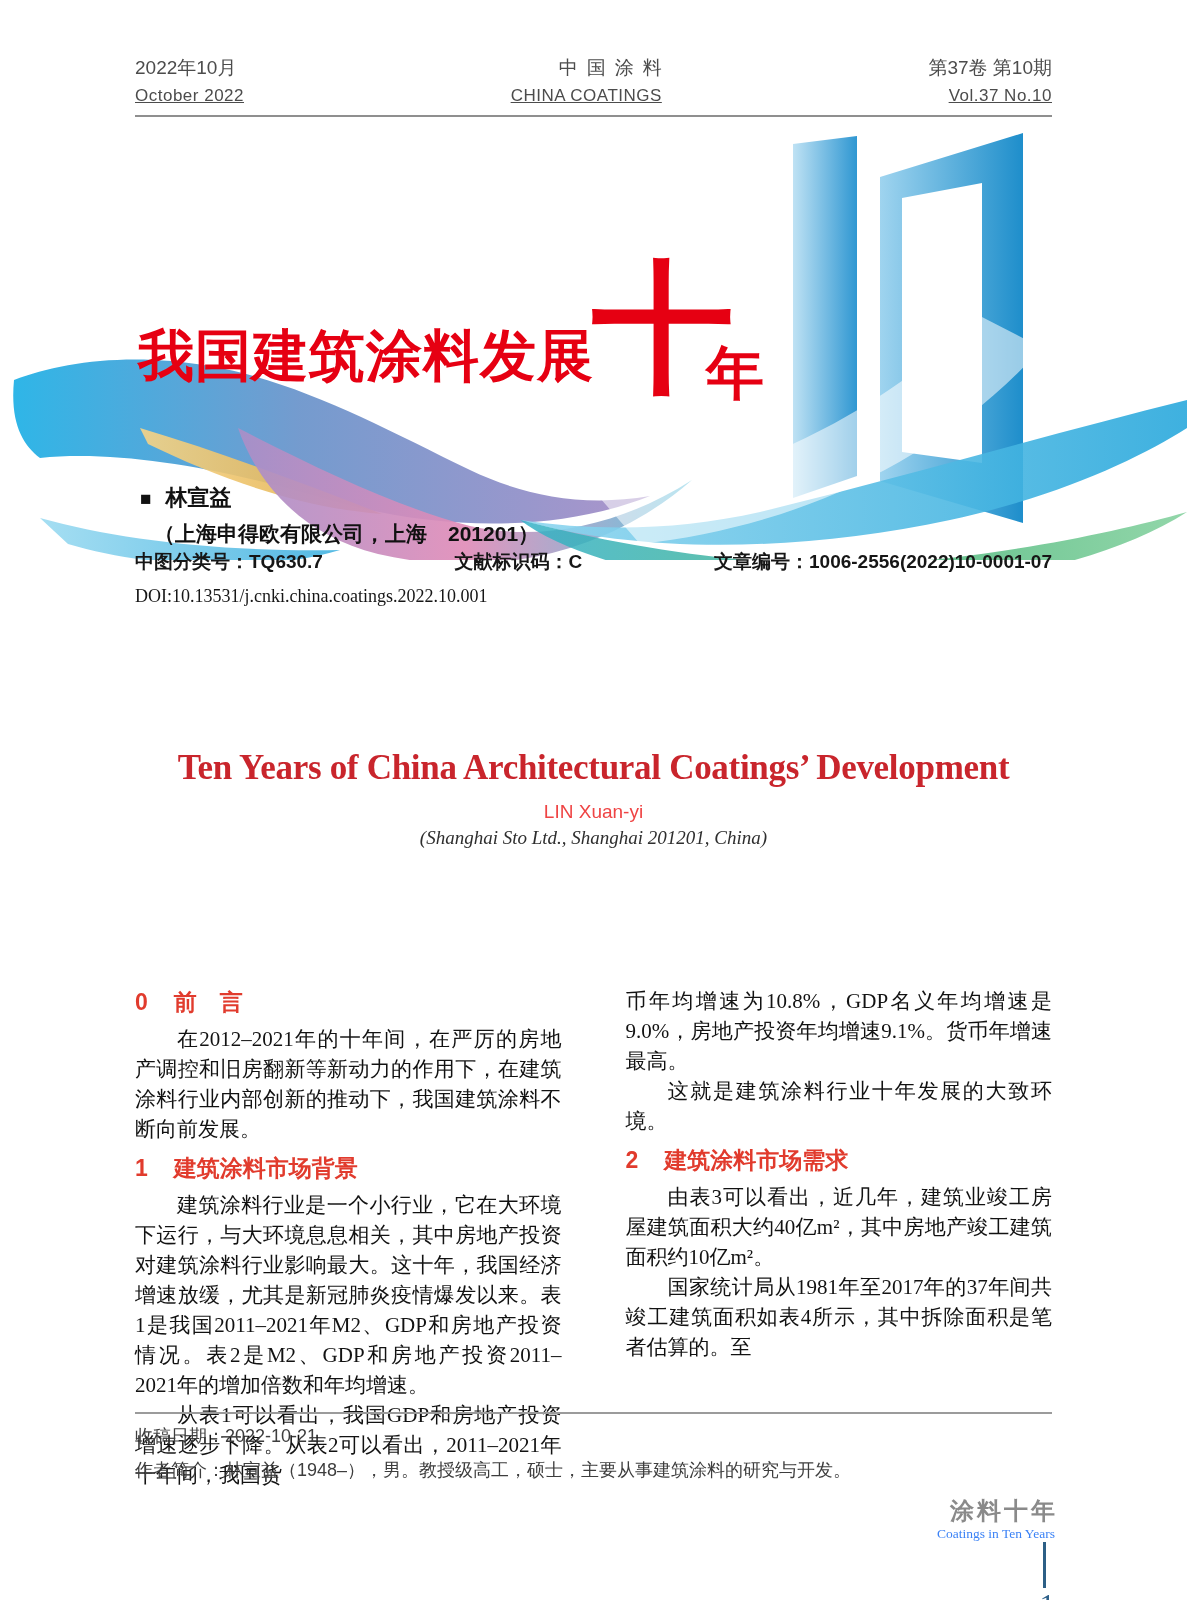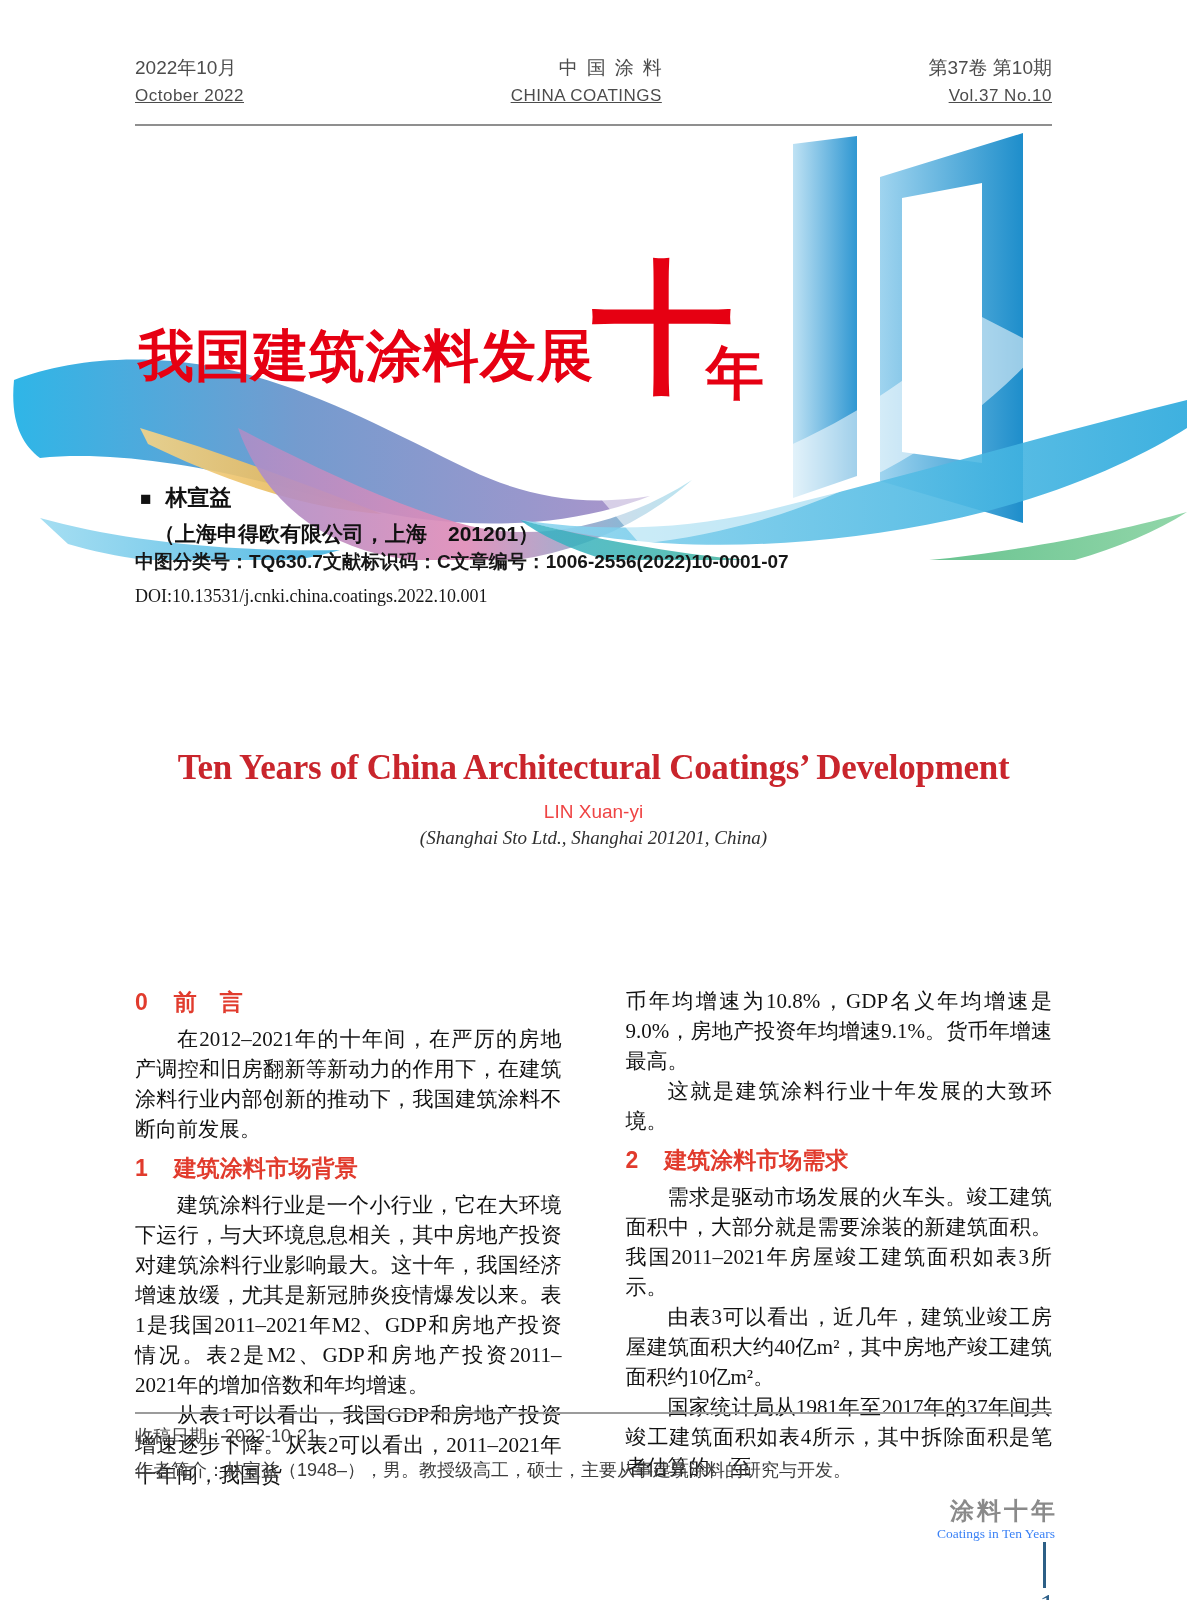--- a/index.html
+++ b/index.html
@@ -5,21 +5,21 @@
   * { margin:0; padding:0; box-sizing:border-box; }
   html,body { background:#ffffff; }
   .page {
     position:relative; width:1187px; height:1600px; background:#ffffff;
     overflow:hidden; font-family:"Liberation Sans", sans-serif; color:#111;
   }
   
   .jheader {
     position:absolute; left:135px; top:55px; width:917px;
     display:flex; justify-content:space-between; align-items:flex-end;
-    border-bottom:2px solid #8f8f8f; padding-bottom:18px; color:#4c4c4c;
+    border-bottom:2px solid #8f8f8f; padding-bottom:9px; color:#4c4c4c;
   }
   .jheader .cell { display:flex; flex-direction:column; gap:5px; }
   .jheader .cell.center { text-align:center;align-items:flex-end; }
   .jheader .cell.right  { text-align:right; }
   .jh-cn { font-size:19px; }
   .jh-cn.spread { letter-spacing:9px; margin-right:-9px; }
   .jh-en { font-size:17px; letter-spacing:0.5px;text-decoration:underline; }
   
   .mast-art { position:absolute; left:0; top:130px; width:1187px; height:430px; z-index:1; }
   .m-title {
@@ -36,21 +36,21 @@
     font-size:58px; font-weight:bold; color:#e60012; line-height:1;
   }
   
   .byline { position:absolute; left:140px; top:483px; z-index:3; }
   .byline-l1 { display:flex; align-items:center; gap:14px; font-size:22px; font-weight:bold; color:#111; }
   .byline-marker { font-size:19px; line-height:1; color:#111; }
   .byline-l2 { margin-top:7px; padding-left:14px; font-size:21px; font-weight:bold; color:#111; }
   
   .meta-row {
     position:absolute; left:135px; top:549px; width:917px; z-index:3;
-    display:flex; 
+    display:flex; justify-content:space-between;
     font-size:19px; font-weight:bold; color:#161616;
   }
   .doi-line {
     position:absolute; left:135px; top:586px; z-index:3;
     font-family:"Liberation Serif","DejaVu Serif",serif; font-size:18px; color:#161616;
   }
   
   .etitle {
     position:absolute; left:0; top:748px; width:100%; text-align:center;
     font-family:"Liberation Serif","DejaVu Serif",serif;
@@ -200,21 +200,20 @@
       <p>建筑涂料行业是一个小行业，它在大环境下运行，与大环境息息相关，其中房地产投资对建筑涂料行业影响最大。这十年，我国经济增速放缓，尤其是新冠肺炎疫情爆发以来。表1是我国2011–2021年M2、GDP和房地产投资情况。表2是M2、GDP和房地产投资2011–2021年的增加倍数和年均增速。</p>
       <p>从表1可以看出，我国GDP和房地产投资增速逐步下降。从表2可以看出，2011–2021年十年间，我国货</p>
     </div>
     <div class="col">
       <p class="cont">币年均增速为10.8%，GDP名义年均增速是9.0%，房地产投资年均增速9.1%。货币年增速最高。</p>
       <p>这就是建筑涂料行业十年发展的大致环境。</p>
       <div class="sec-h">
         <span>2</span>
         <span>建筑涂料市场需求</span>
       </div>
-      <p>需求是驱动市场发展的火车头。竣工建筑面积中，大部分就是需要涂装的新建筑面积。我国2011–2021年房屋竣工建筑面积如表3所示。</p>
       <p>由表3可以看出，近几年，建筑业竣工房屋建筑面积大约40亿m²，其中房地产竣工建筑面积约10亿m²。</p>
       <p>国家统计局从1981年至2017年的37年间共竣工建筑面积如表4所示，其中拆除面积是笔者估算的。至</p>
     </div>
   </div>
 
   <div class="foot-rule"></div>
   <div class="footnote">
     <div class="fn-line">收稿日期：2022-10-21</div>
     <div class="fn-line">作者简介：林宣益（1948–），男。教授级高工，硕士，主要从事建筑涂料的研究与开发。</div>
   </div>

